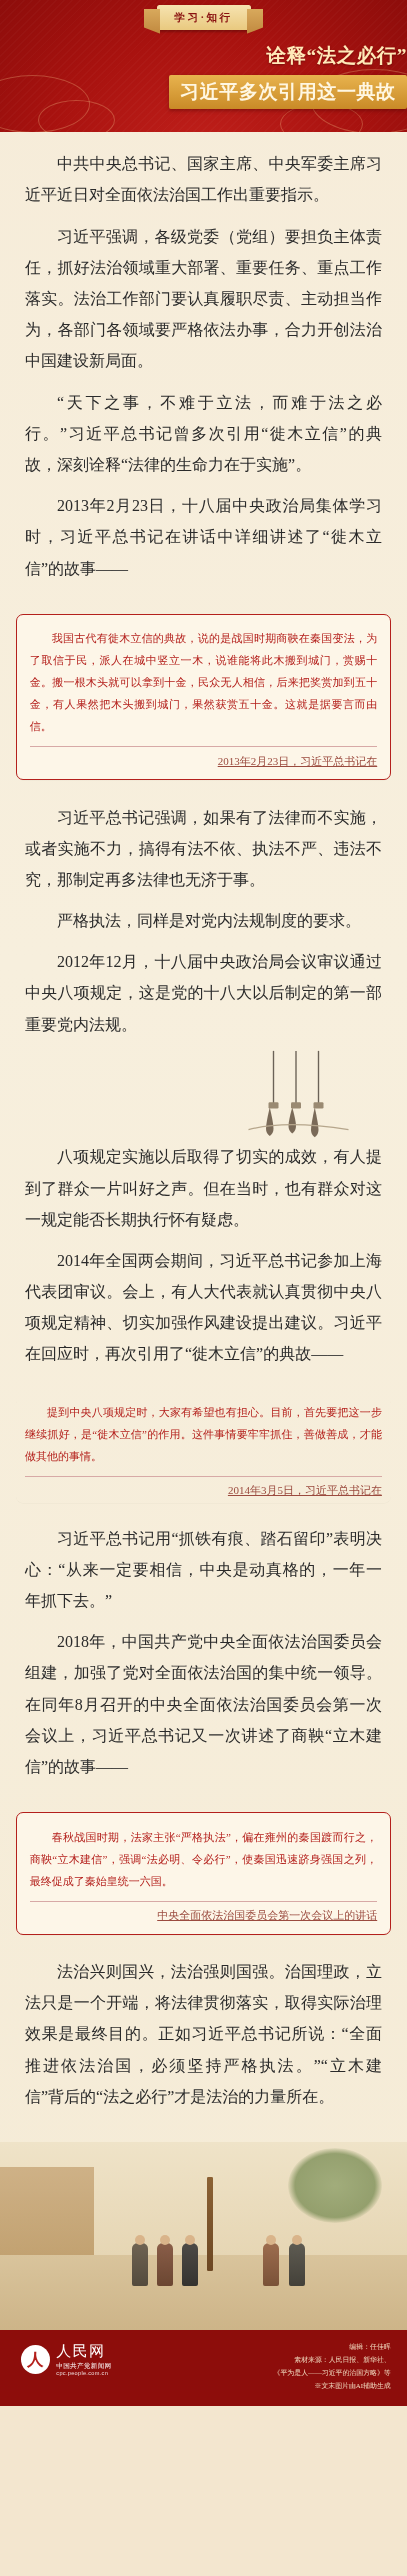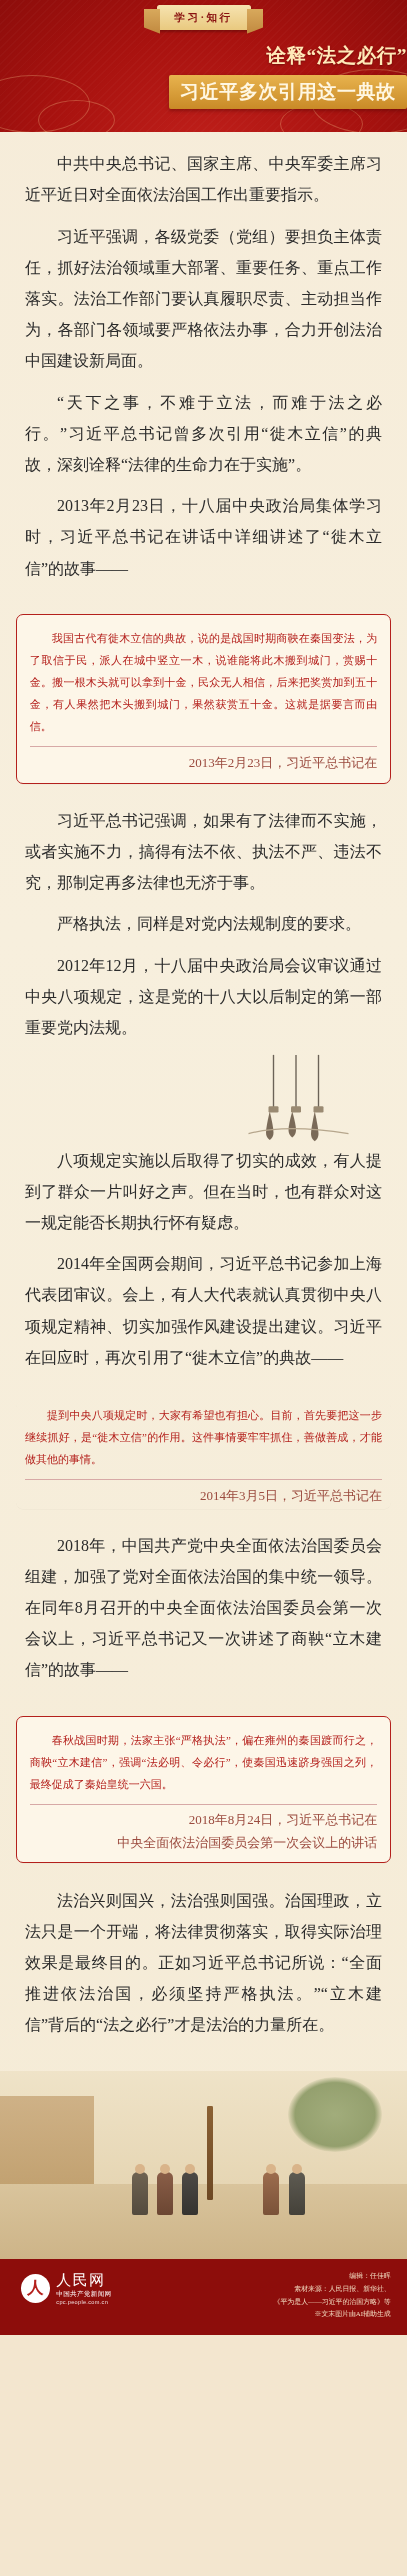--- a/index.html
+++ b/index.html
@@ -135,24 +135,25 @@
     margin:0;
     font-family:"Liberation Serif", serif;
   }
   .quote-rule{
     height:0.6px;
     background:#d7a9a6;
     margin:8.8px 0 5px 0;
   }
   .quote-meta{
     text-align:right;
-    font-size:13px;
+    font-size:11px;
     line-height:1.7;
     color:#9b4b3f;
     font-family:"Liberation Serif", serif;
+    text-decoration:underline;
   }
   .quote-meta div{margin:0;}
 
   
   .brush-deco{
     position:relative;
     height:94px;
     margin:-2.5px 0 0 0;
   }
   .brush-deco svg{position:absolute;right:21px;top:0;}
@@ -305,28 +306,28 @@
 
   <div class="quote-card plain">
     <p class="quote-text">提到中央八项规定时，大家有希望也有担心。目前，首先要把这一步继续抓好，是“徙木立信”的作用。这件事情要牢牢抓住，善做善成，才能做其他的事情。</p>
     <div class="quote-rule"></div>
     <div class="quote-meta">
       <div>2014年3月5日，习近平总书记在</div>
     </div>
   </div>
 
   <div class="content">
+    <p class="para">习近平总书记用“抓铁有痕、踏石留印”表明决心：“从来一定要相信，中央是动真格的，一年一年抓下去。”</p>
     <p class="para">2018年，中国共产党中央全面依法治国委员会组建，加强了党对全面依法治国的集中统一领导。在同年8月召开的中央全面依法治国委员会第一次会议上，习近平总书记又一次讲述了商鞅“立木建信”的故事——</p>
   </div>
 
   <div class="quote-card">
     <p class="quote-text">春秋战国时期，法家主张“严格执法”，偏在雍州的秦国踱而行之，商鞅“立木建信”，强调“法必明、令必行”，使秦国迅速跻身强国之列，最终促成了秦始皇统一六国。</p>
     <div class="quote-rule"></div>
     <div class="quote-meta">
-      <div>2018年8月24日，习近平总书记在</div>
       <div>中央全面依法治国委员会第一次会议上的讲话</div>
     </div>
   </div>
 
   <div class="content">
     <p class="para">法治兴则国兴，法治强则国强。治国理政，立法只是一个开端，将法律贯彻落实，取得实际治理效果是最终目的。正如习近平总书记所说：“全面推进依法治国，必须坚持严格执法。”“立木建信”背后的“法之必行”才是法治的力量所在。</p>
   </div>
 
   <div class="scene">
     <div class="wall"></div>

